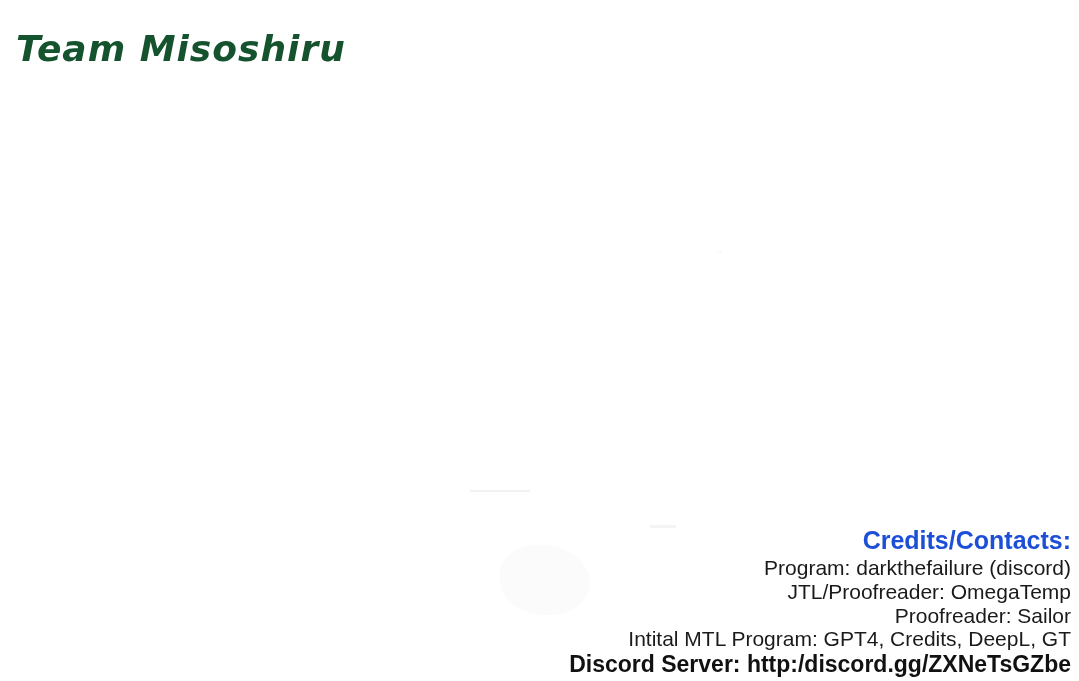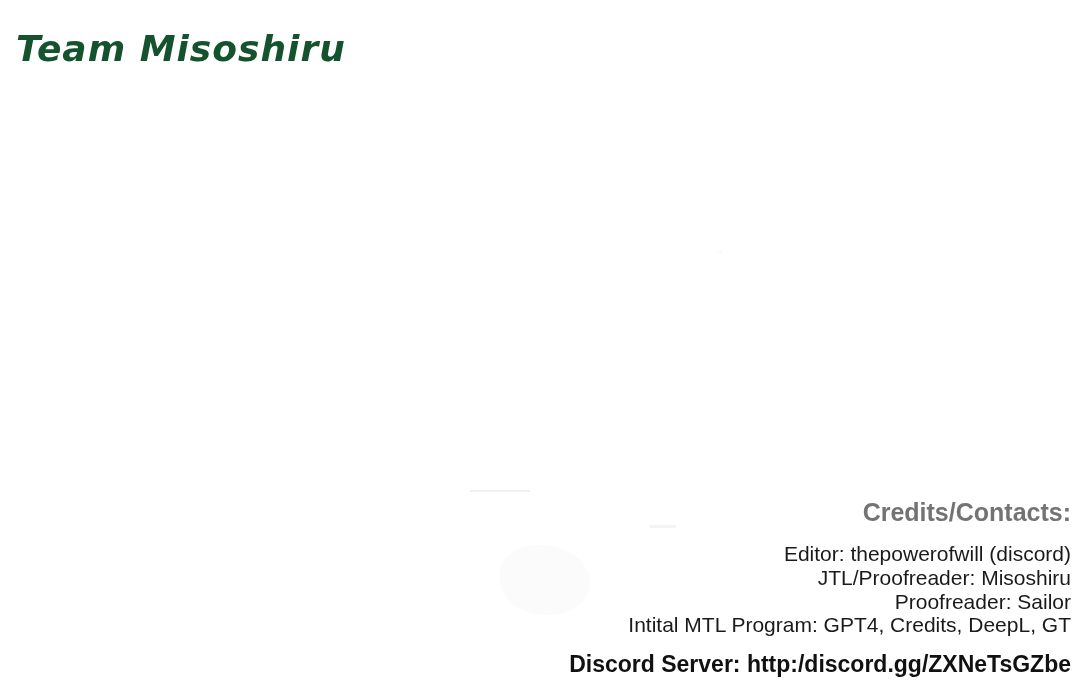--- a/index.html
+++ b/index.html
@@ -65,54 +65,54 @@
   .credits {
     position: absolute;
     right: 8px;
     bottom: 4px;
     text-align: right;
     line-height: 1.13;
   }
   .credits-heading {
     font-size: 25px;
     font-weight: 700;
-    color: #737373;
-    margin-bottom: 16px;
+    color: #1d4ed8;
+    margin-bottom: 2px;
     letter-spacing: 0px;
   }
   .credit-line {
     font-size: 21px;
     font-weight: 400;
     color: #1a1a1a;
     white-space: nowrap;
   }
   .discord-line {
     font-size: 23px;
     font-weight: 700;
     color: #111111;
     white-space: nowrap;
-    margin-top: 14px;
+    margin-top: 0;
   }
 </style>
 </head>
 <body>
 
 <div class="page">
 
   <div class="team-title">Team Misoshiru</div>
 
   <div class="artifact a1">¨</div>
   <div class="artifact a2"></div>
   <div class="artifact a3"></div>
   <div class="artifact a4"></div>
 
   <div class="credits">
     <div class="credits-heading">Credits/Contacts:</div>
 
-    <div class="credit-line">Editor: thepowerofwill (discord)</div>
-    <div class="credit-line">JTL/Proofreader: Misoshiru</div>
+    <div class="credit-line">Program: darkthefailure (discord)</div>
+    <div class="credit-line">JTL/Proofreader: OmegaTemp</div>
     <div class="credit-line">Proofreader: Sailor</div>
     <div class="credit-line">Intital MTL Program: GPT4, Credits, DeepL, GT</div>
 
     <div class="discord-line">Discord Server: http:/discord.gg/ZXNeTsGZbe</div>
   </div>
 
 </div>
 
 </body></html>

